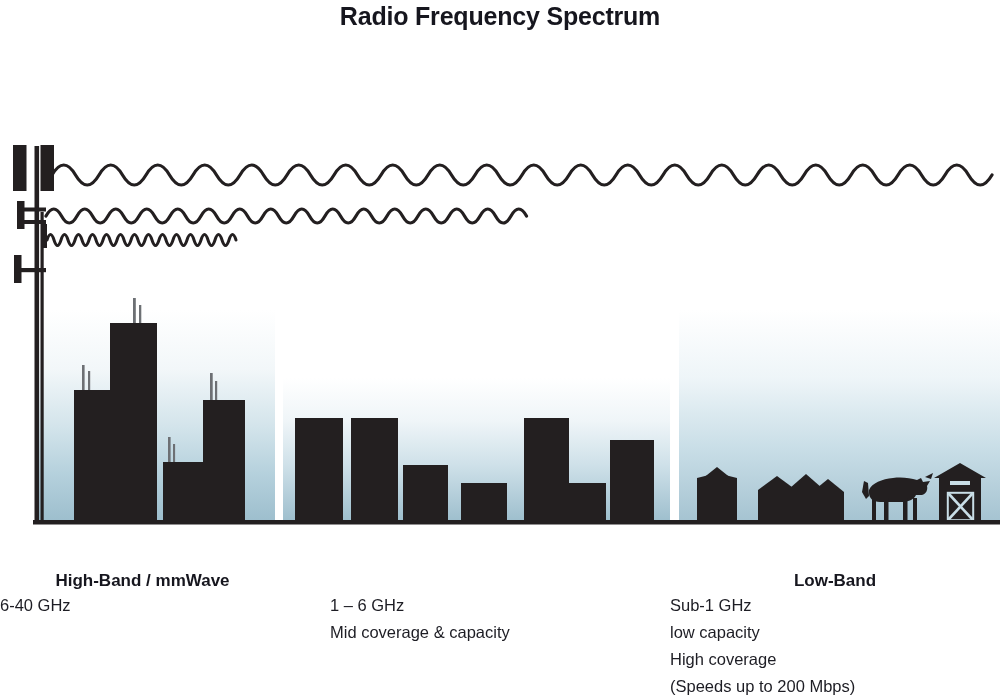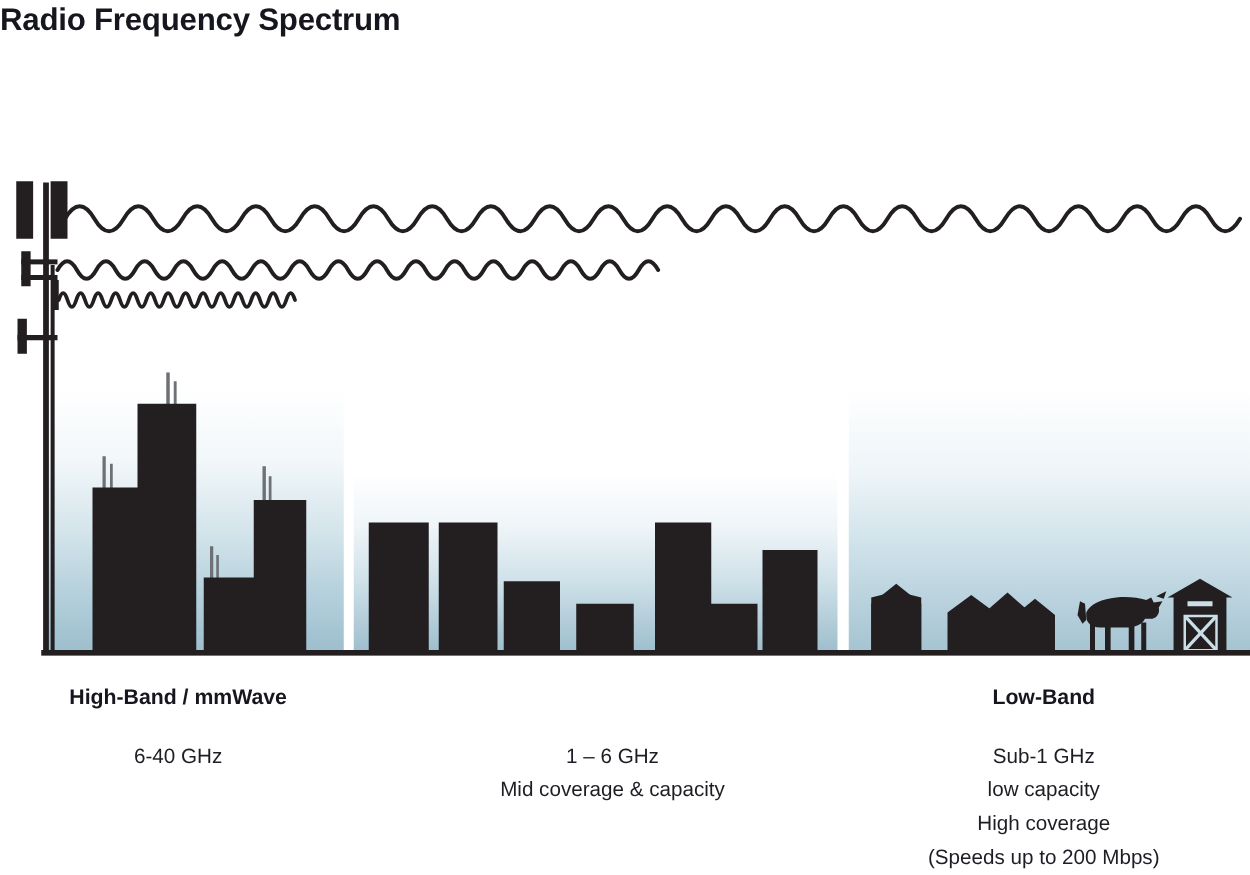--- a/index.html
+++ b/index.html
@@ -21,40 +21,42 @@
     left: 0; top: 0;
     width: 1000px;
     height: 700px;
   }
 
   .title {
     position: absolute;
     left: 0;
     top: 2px;
     width: 1000px;
+    text-align: center;
     font-family: "Liberation Sans", sans-serif;
     font-weight: bold;
     font-size: 25px;
     letter-spacing: -0.2px;
     color: #16161e;
   }
 
   
   .band-label {
     position: absolute;
     text-align: center;
     font-family: "Liberation Sans", sans-serif;
     font-weight: bold;
     font-size: 17px;
     color: #16161e;
     white-space: nowrap;
+    margin-top: 23px;
   }
   .band-desc {
     position: absolute;
-    text-align: center;
+    text-align: left;
     font-family: "Liberation Sans", sans-serif;
     font-weight: normal;
     font-size: 16.5px;
     line-height: 27px;
     color: #1d1d24;
   }
 
   .lbl-high  { left: 0px;   top: 548px; width: 285px; }
   .lbl-mid   { left: 330px; top: 548px; width: 320px; }
   .lbl-low   { left: 670px; top: 548px; width: 330px; text-align: center; }

